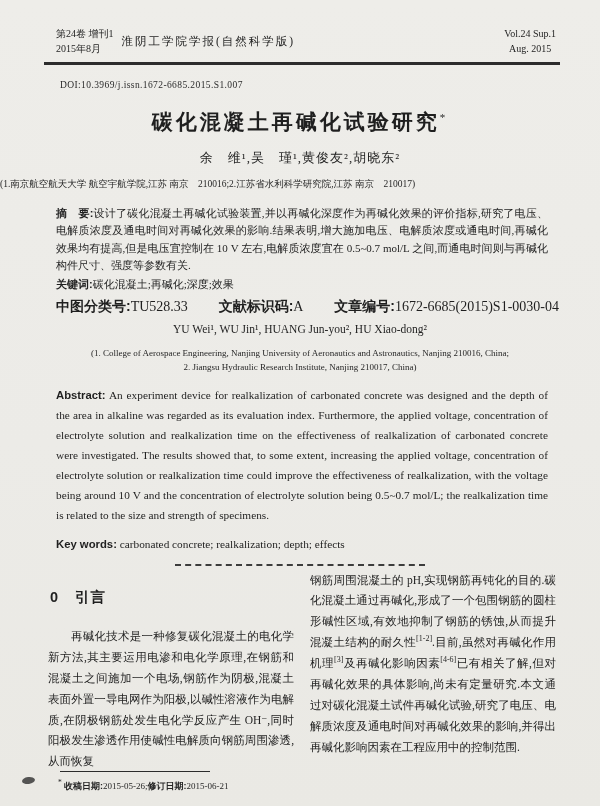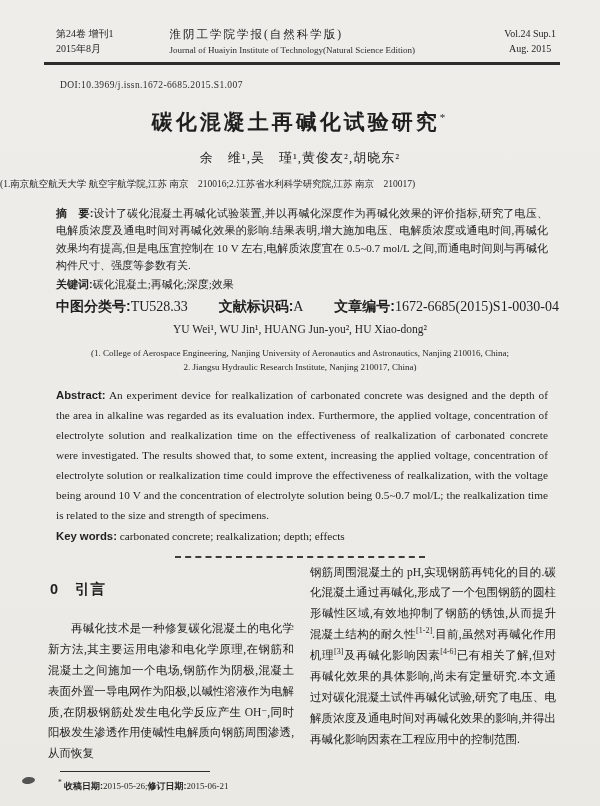--- a/index.html
+++ b/index.html
@@ -9,21 +9,21 @@
     width:600px; height:806px;
     margin:0 auto;
     background:#edecE8;
     background:linear-gradient(180deg,#eeede9 0%,#ecebe7 55%,#eae9e4 100%);
     color:#1f1f1f;
     font-family:"Liberation Serif","DejaVu Serif",serif;
     overflow:hidden;
     padding-top:26px;
   }
   
-  .hdr { display:flex; justify-content:space-between; align-items:center; margin:0 44px 0 56px;gap:48px; }
+  .hdr { display:flex; justify-content:space-between; align-items:center; margin:0 44px 0 56px; }
   .hdr-left, .hdr-right { font-size:10px; line-height:1.5; white-space:nowrap; }
   .hdr-left { text-align:left; }
   .hdr-right { text-align:center; }
   .hdr-center { text-align:left; flex:1; padding:0 8px; }
   .hdr-center .cn { font-size:11.5px; letter-spacing:2px; }
   .hdr-center .en { font-size:9px; margin-top:3px; color:#2a2a2a; }
   .hdr-rule { margin:6px 40px 0 44px; border-bottom:3.5px solid #2c2c2c; }
   
   .doi { margin:15px 0 0 60px; font-size:9.5px; letter-spacing:.4px; color:#2a2a2a; }
   
@@ -34,21 +34,21 @@
   
   .abs-block { margin:14px 52px 0 56px; font-size:11px; line-height:1.58; text-align:justify; }
   .abs-block p { margin-top:1px; }
   .lbl { font-weight:700; font-family:"Liberation Sans","DejaVu Sans",sans-serif; }
   .cls-line { display:flex; justify-content:space-between; margin:5px 41px 0 56px; font-size:14px;align-items:center; }
   
   .title-en { text-align:center; margin-top:15px; font-size:17px; font-weight:700; }
   .authors-en { text-align:center; margin-top:7px; font-size:11.5px; }
   .affil-en { text-align:center; margin-top:12px; font-size:9px; line-height:1.55; color:#262626; }
   .abs-en { margin:10px 52px 0 56px; font-size:11.3px; line-height:1.78; text-align:justify; }
-  .abs-en .kw-en { margin-top:1px; }
+  .abs-en .kw-en { margin-top:9px; }
   
   .divider { width:250px; margin:9px auto 0; border-top:2px dashed #3c3c3c; }
   
   .body-cols { display:flex; gap:16px; margin:4px 44px 0 48px; font-size:11.5px; line-height:1.82; text-align:justify; }
   .col { flex:1; }
   .sec-head { font-size:14.5px; font-weight:700; letter-spacing:1px; margin:14px 0 16px 2px; font-family:"Liberation Sans","DejaVu Sans",sans-serif; }
   .sec-head .sec-no { margin-right:16px; }
   .indent { text-indent:2em; }
   sup.ref { font-size:8px; }
   
@@ -65,21 +65,20 @@
 
 <div class="page">
 
   <div class="hdr">
     <div class="hdr-left">
       <div>第24卷 增刊1</div>
       <div>2015年8月</div>
     </div>
     <div class="hdr-center">
       <div class="cn">淮阴工学院学报(自然科学版)</div>
-      <div class="en">Journal of Huaiyin Institute of Technology(Natural Science Edition)</div>
     </div>
     <div class="hdr-right">
       <div>Vol.24 Sup.1</div>
       <div>Aug. 2015</div>
     </div>
   </div>
   <div class="hdr-rule"></div>
 
   <div class="doi">DOI:10.3969/j.issn.1672-6685.2015.S1.007</div>
 

